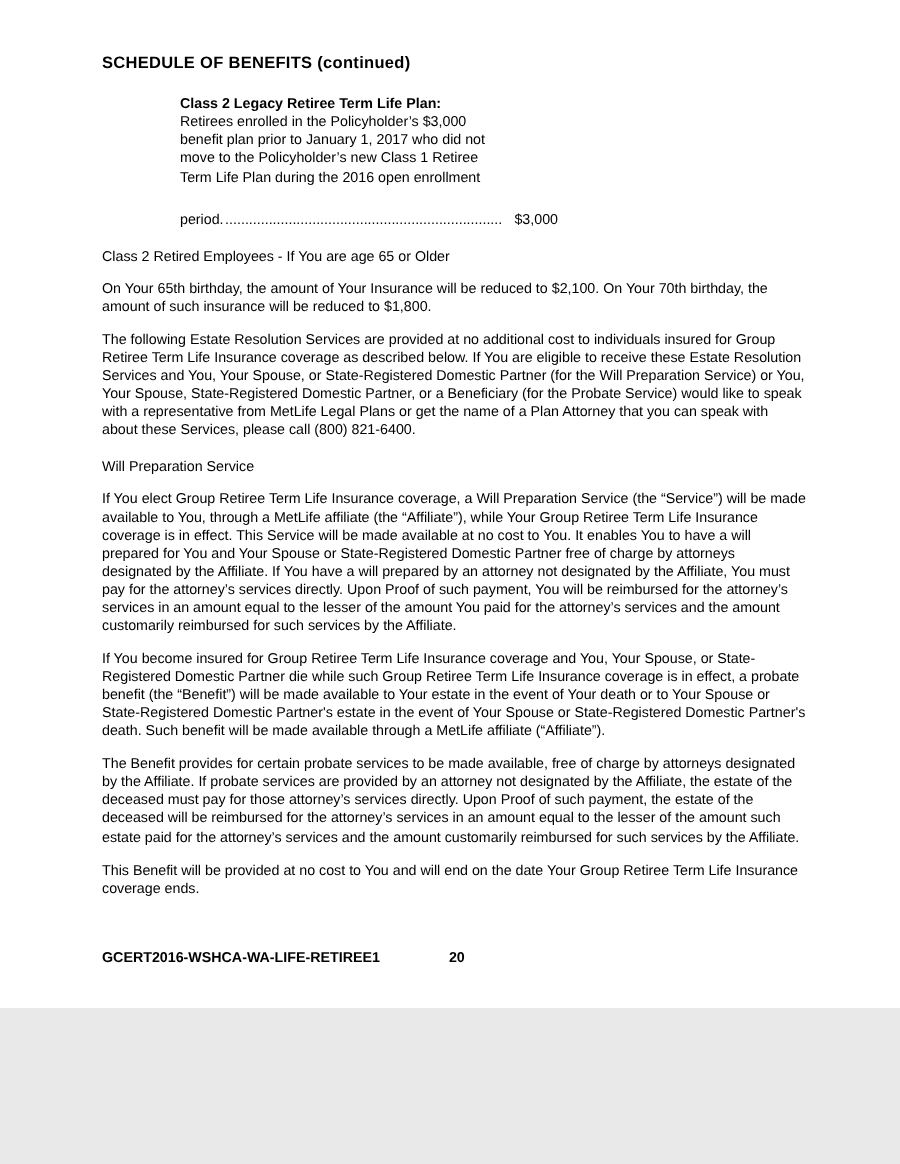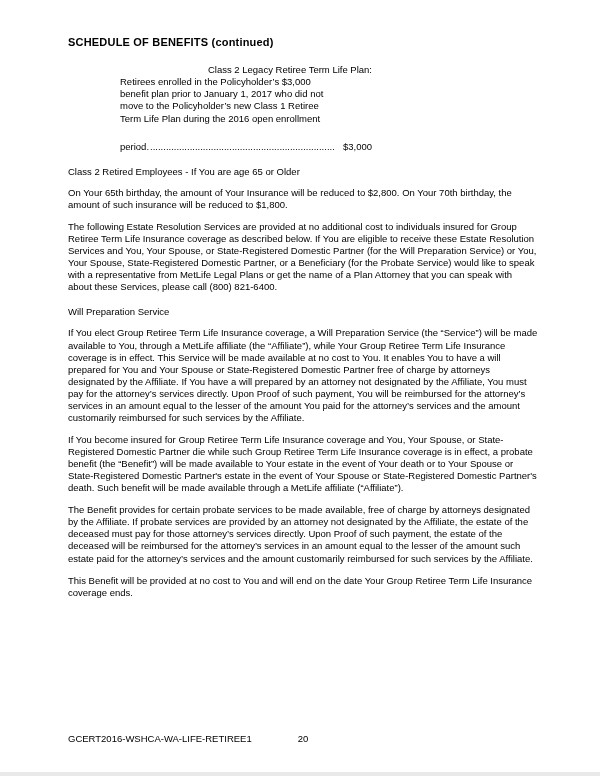--- a/index.html
+++ b/index.html
@@ -6,38 +6,38 @@
   html, body { margin: 0; padding: 0; }
   body {
     width: 600px;
     height: 776px;
     background: #e9e9e9;
     font-family: "Liberation Sans", sans-serif;
   }
   .page {
     position: relative;
     width: 600px;
-    height: 772px;
+    height: 672px;
     background: #ffffff;
     color: #000000;
     padding: 36px 62px 0 68px;
   }
   .doc-title {
     font-size: 11px;
     font-weight: bold;
     letter-spacing: 0.2px;
     margin: 0 0 16px 0;
   }
   .plan-block {
     margin-left: 52px;
     width: 252px;
     font-size: 9.5px;
     line-height: 1.28;
   }
-  .plan-heading { font-weight: normal; text-align: right; }
+  .plan-heading { font-weight: bold; }
   .plan-line { white-space: nowrap; }
   .leader-row {
     display: flex;
     align-items: baseline;
     width: 100%;
     margin-top: 16px;
   }
   .leader-label { white-space: nowrap; }
   .leader-dots {
     flex: 1;
@@ -59,21 +59,21 @@
     line-height: 1.27;
     margin: 10px 0 0 0;
   }
   .footer {
     position: absolute;
     left: 68px;
     bottom: 28px;
     display: flex;
     align-items: flex-start;
     font-size: 9.5px;
-    font-weight: normal;
+    font-weight: bold;
   }
   .footer .page-num { margin-left: 46px; }
 </style>
 </head>
 <body>
 
 <div class="page">
 
   <h1 class="doc-title">SCHEDULE OF BENEFITS (continued)</h1>
 
@@ -85,21 +85,21 @@
     <div class="plan-line">Term Life Plan during the 2016 open enrollment</div>
     <div class="leader-row">
       <span class="leader-label">period.</span>
       <span class="leader-dots">..................................................................................................</span>
       <span class="leader-amount">$3,000</span>
     </div>
   </div>
 
   <div>
     <h2 class="section-heading">Class 2 Retired Employees - If You are age 65 or Older</h2>
-    <p class="para">On Your 65th birthday, the amount of Your Insurance will be reduced to $2,800. On Your 70th birthday, the amount of such insurance will be reduced to $1,800.</p>
+    <p class="para">On Your 65th birthday, the amount of Your Insurance will be reduced to $2,100. On Your 70th birthday, the amount of such insurance will be reduced to $1,800.</p>
   </div>
 
   <div>
     <p class="para">The following Estate Resolution Services are provided at no additional cost to individuals insured for Group Retiree Term Life Insurance coverage as described below. If You are eligible to receive these Estate Resolution Services and You, Your Spouse, or State-Registered Domestic Partner (for the Will Preparation Service) or You, Your Spouse, State-Registered Domestic Partner, or a Beneficiary (for the Probate Service) would like to speak with a representative from MetLife Legal Plans or get the name of a Plan Attorney that you can speak with about these Services, please call (800) 821-6400.</p>
   </div>
 
   <div>
     <h2 class="section-heading">Will Preparation Service</h2>
     <p class="para">If You elect Group Retiree  Term Life Insurance coverage, a Will Preparation Service (the “Service”) will be made available to You, through a MetLife affiliate (the “Affiliate”), while Your Group Retiree Term Life Insurance coverage is in effect.  This Service will be made available at no cost to You.  It enables You to have a will prepared for You and Your Spouse or State-Registered Domestic Partner free of charge by attorneys designated by the Affiliate.  If You have a will prepared by an attorney not designated by the Affiliate, You must pay for the attorney’s services directly. Upon Proof of such payment, You will be reimbursed for the attorney’s services in an amount equal to the lesser of the amount You paid for the attorney’s services and the amount customarily reimbursed for such services by the Affiliate.</p>
   </div>

